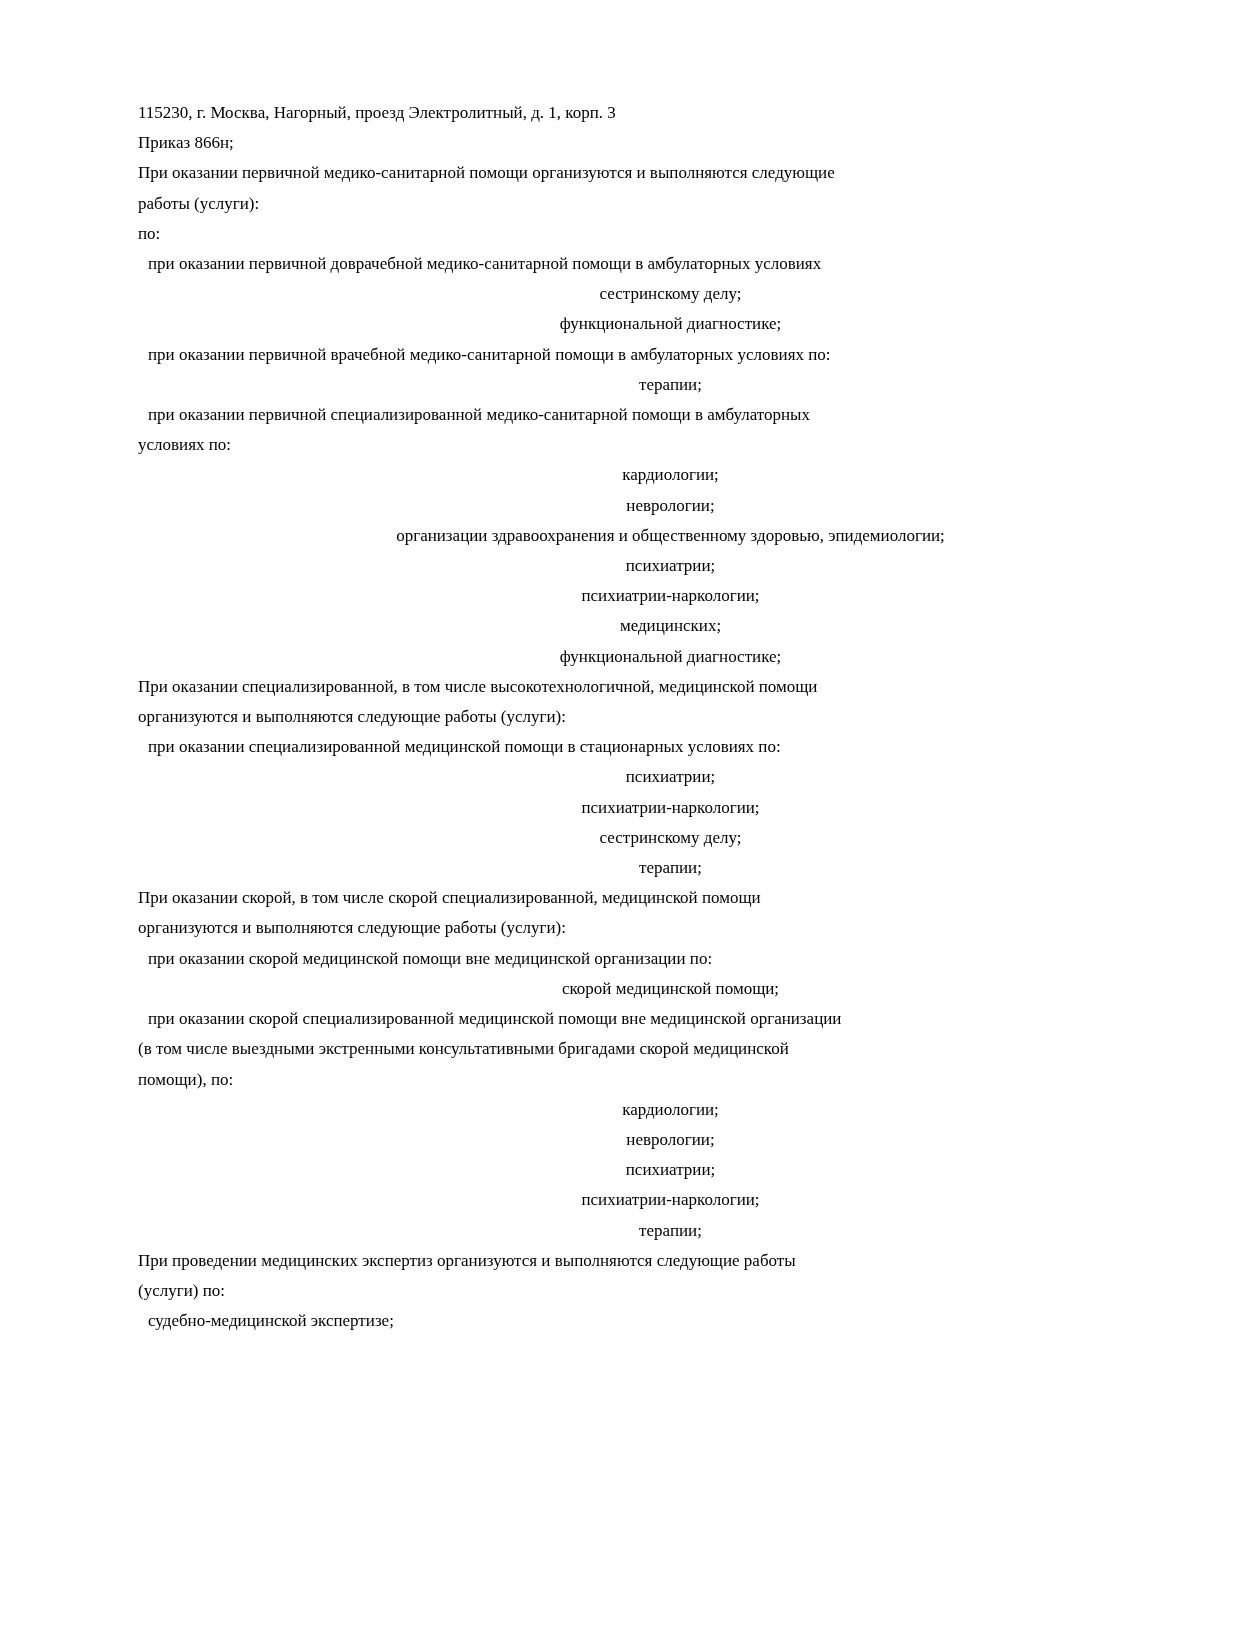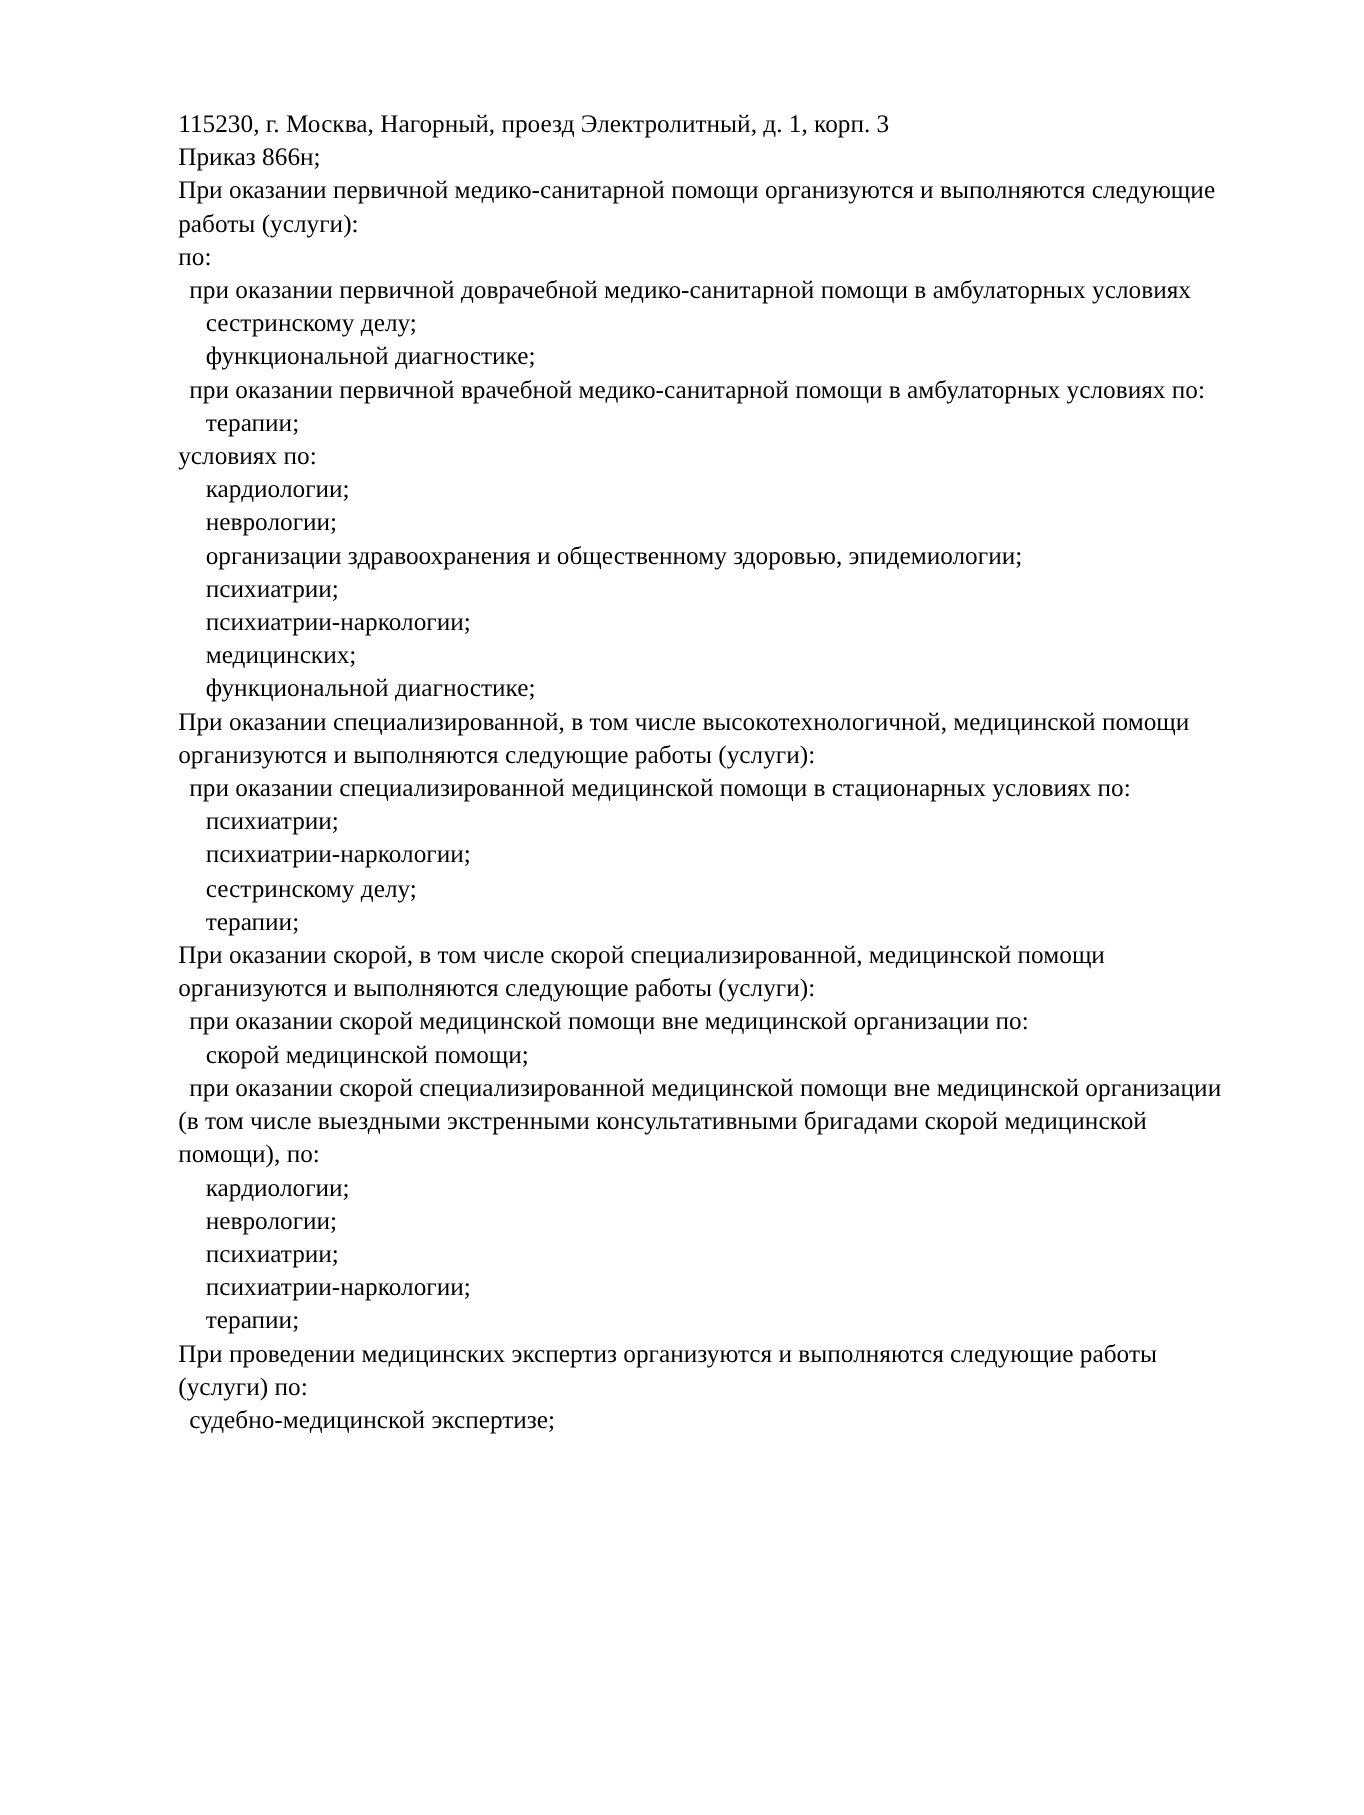--- a/index.html
+++ b/index.html
@@ -13,47 +13,47 @@
     background: #ffffff;
     font-family: "Liberation Serif", "DejaVu Serif", serif;
     overflow: hidden;
   }
   .doc {
     position: absolute;
     left: 138px;
     top: 98px;
     width: 1040px;
     color: #000000;
-    font-size: 23px;
+    font-size: 17px;
     line-height: 30.2px;
     font-weight: 400;
-    margin-left: 24px;
   }
   .line {
     white-space: pre;
   }
   .indent-0 { padding-left: 0; }
   .indent-1 { padding-left: 10px; }
-  .indent-2 { padding-left: 25px; }
+  .indent-2 { padding-left: 25px; text-align: center; }
 </style>
 </head>
 <body>
 
 <div class="page">
   <div class="doc" id="doc-lines">
       <div class="line indent-0">115230, г. Москва, Нагорный, проезд Электролитный, д. 1, корп. 3</div>
       <div class="line indent-0">Приказ 866н;</div>
       <div class="line indent-0">При оказании первичной медико-санитарной помощи организуются и выполняются следующие</div>
       <div class="line indent-0">работы (услуги):</div>
       <div class="line indent-0">по:</div>
       <div class="line indent-1">при оказании первичной доврачебной медико-санитарной помощи в амбулаторных условиях</div>
       <div class="line indent-2">сестринскому делу;</div>
       <div class="line indent-2">функциональной диагностике;</div>
       <div class="line indent-1">при оказании первичной врачебной медико-санитарной помощи в амбулаторных условиях по:</div>
       <div class="line indent-2">терапии;</div>
+      <div class="line indent-1">при оказании первичной специализированной медико-санитарной помощи в амбулаторных</div>
       <div class="line indent-0">условиях по:</div>
       <div class="line indent-2">кардиологии;</div>
       <div class="line indent-2">неврологии;</div>
       <div class="line indent-2">организации здравоохранения и общественному здоровью, эпидемиологии;</div>
       <div class="line indent-2">психиатрии;</div>
       <div class="line indent-2">психиатрии-наркологии;</div>
       <div class="line indent-2">медицинских;</div>
       <div class="line indent-2">функциональной диагностике;</div>
       <div class="line indent-0">При оказании специализированной, в том числе высокотехнологичной, медицинской помощи</div>
       <div class="line indent-0">организуются и выполняются следующие работы (услуги):</div>

